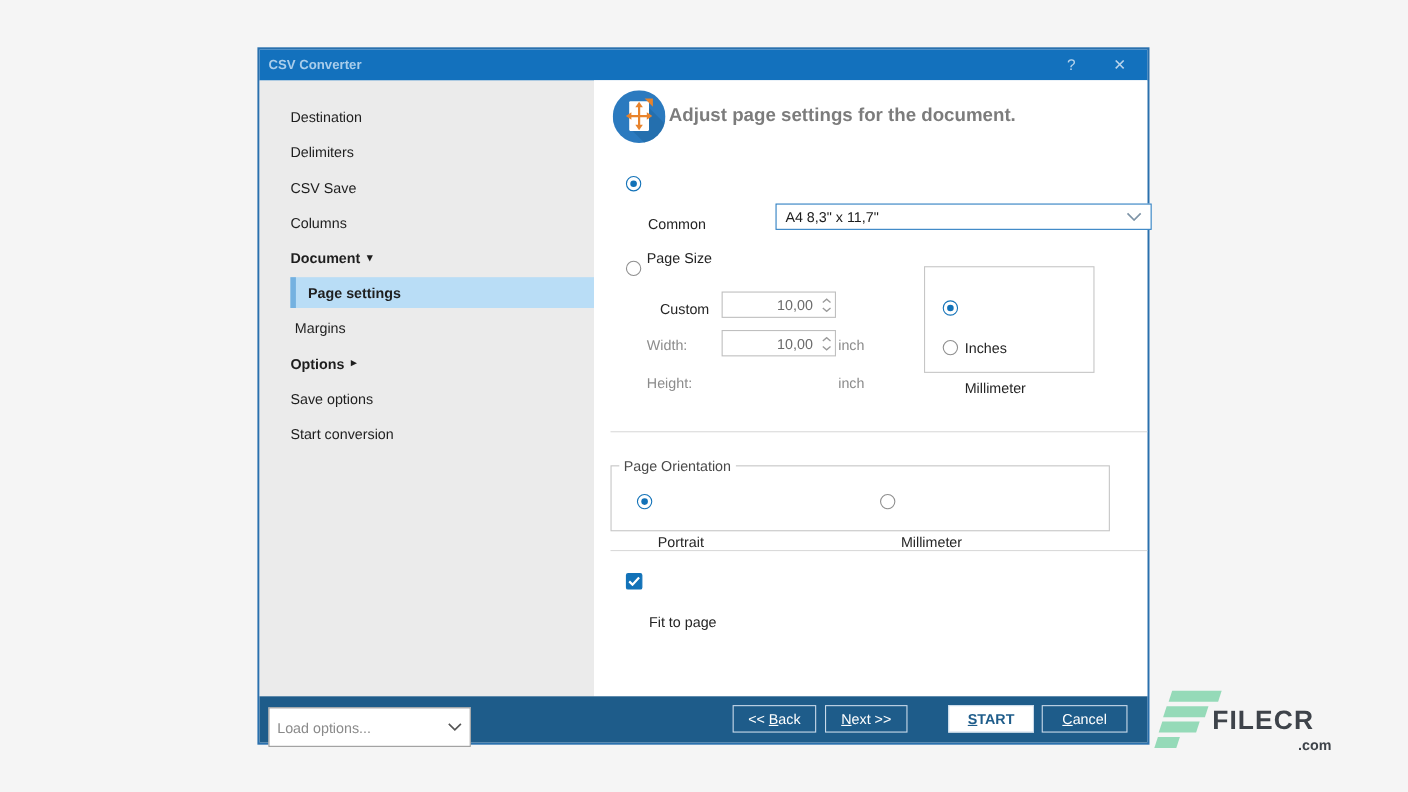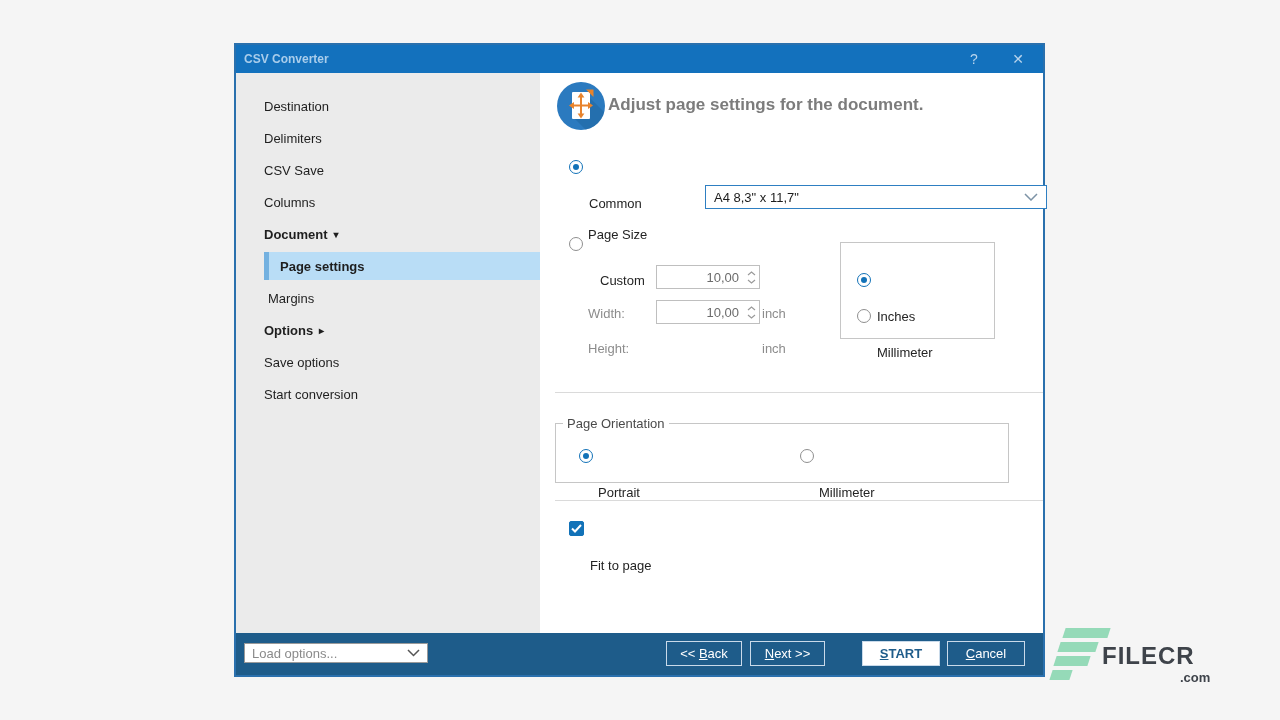--- a/index.html
+++ b/index.html
@@ -107,21 +107,21 @@
 
   .checkbox {
     position:absolute; left:29px; top:448px; width:15px; height:15px;
     background:#1272b8; border:1px solid #1272b8; border-radius:2px;
     display:flex; align-items:center; justify-content:center;
   }
 
   
   .footer { height:42px; background:#1e5c8a; position:relative; flex:0 0 auto; }
   .load-select {
-    position:absolute; left:8px; top:10px; width:184px; height:20px;
+    position:absolute; left:8px; top:10px; width:184px; height:36px;
     background:#fff; border:1px solid #9a9a9a;
     display:flex; align-items:center; padding:0 7px;
     font-size:13px; color:#8a8a8a;
   }
   .load-select .ls-text { flex:1 1 auto; }
   .f-btn {
     position:absolute; top:8px; height:25px;
     border:1px solid #c9daea; background:transparent;
     color:#fff; font-size:13px; font-family:"Liberation Sans", sans-serif;
     text-align:center; line-height:23px; cursor:default;

